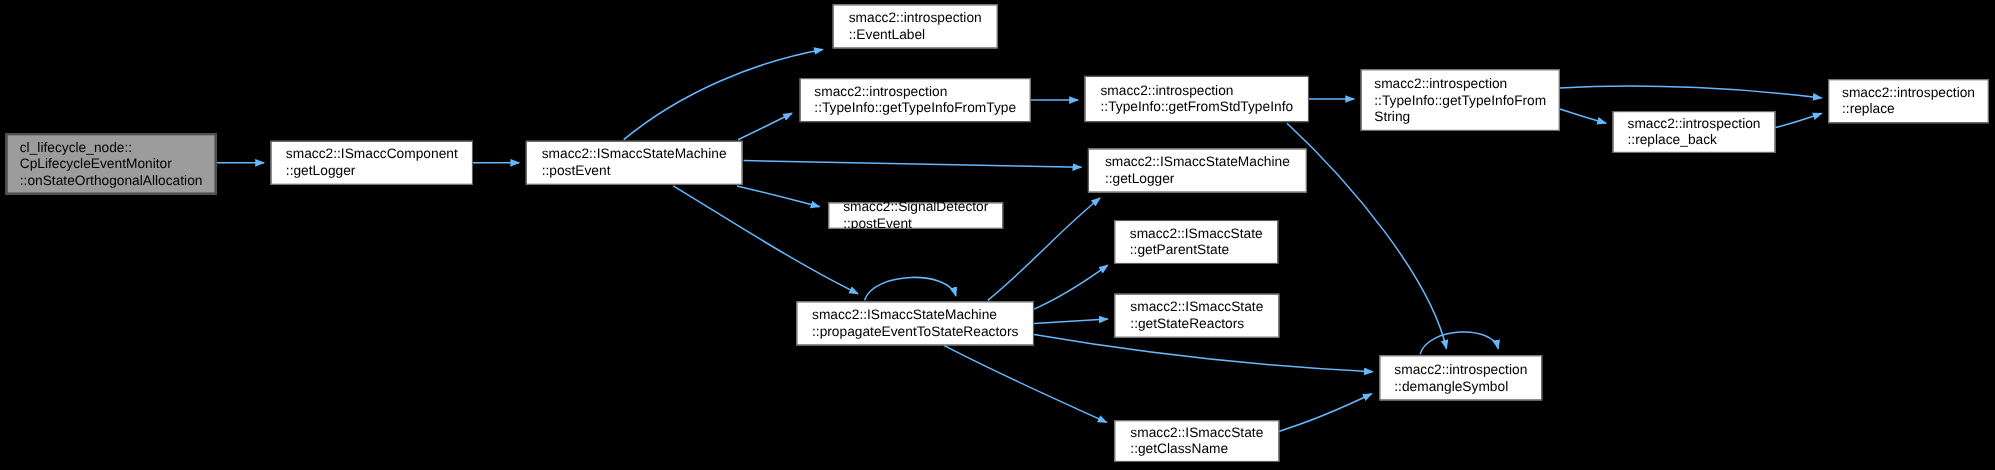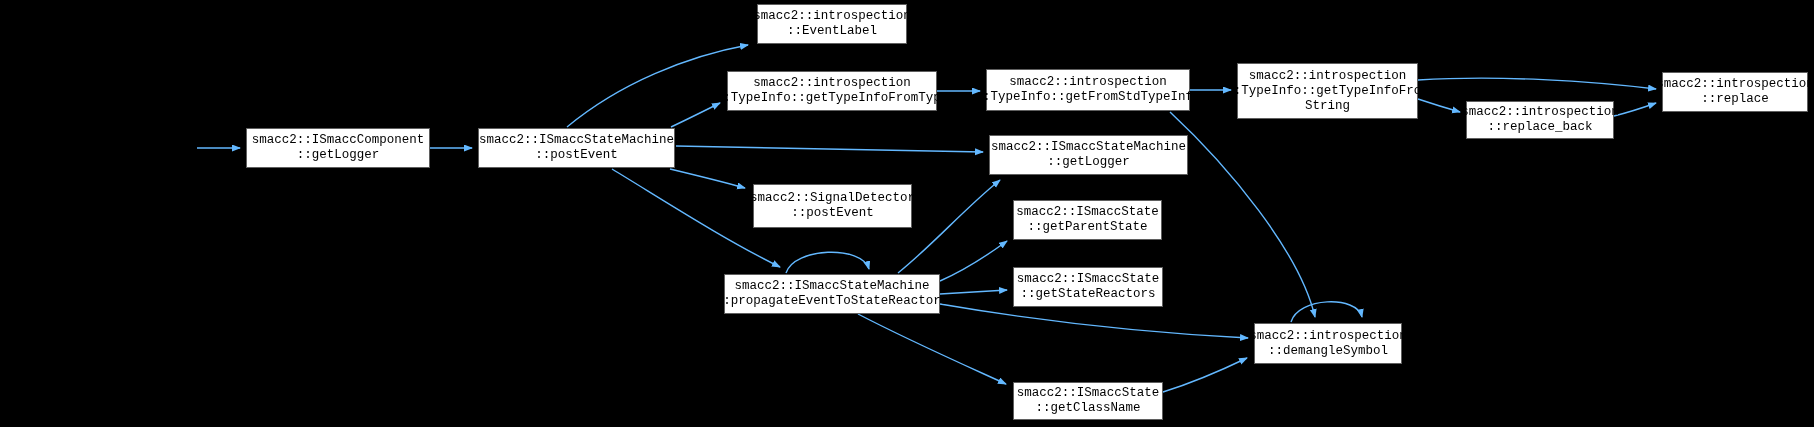--- a/index.html
+++ b/index.html
@@ -26,30 +26,29 @@
   }
   .arrowhead {
     fill: var(--edge, #63b8ff);
   }
   .node {
     position: absolute;
     z-index: 2;
     display: flex;
     align-items: center;
     justify-content: center;
-    text-align: center;
+    text-align: left;
     white-space: pre-line;
     box-sizing: border-box;
     background: var(--node-fill, #ffffff);
     border: 1.4px solid var(--node-border, #5f5f5f);
     color: var(--text, #000000);
     font-size: 12.5px;
     line-height: 15px;
     cursor: pointer;
-    font-family: Liberation Mono, monospace;
   }
   .node.focus {
     background: var(--focus-fill, #9c9c9c);
     border: 2px solid var(--focus-border, #4c4c4c);
     cursor: default;
   }
 </style>
 </head>
 <body>
 
@@ -77,20 +76,23 @@
     <path class="edge" d="M786,273 C794,247 862,245 869,269" marker-end="url(#arrow)"></path>
     <path class="edge" d="M898,273 C935,243 965,208 1000,180" marker-end="url(#arrow)"></path>
     <path class="edge" d="M940,281 C965,270 985,257 1007,241" marker-end="url(#arrow)"></path>
     <path class="edge" d="M940,294 L1007,290" marker-end="url(#arrow)"></path>
     <path class="edge" d="M940,304 C1045,322 1150,333 1248,338" marker-end="url(#arrow)"></path>
     <path class="edge" d="M858,314 C908,340 960,363 1006,384" marker-end="url(#arrow)"></path>
     <path class="edge" d="M1163,392 C1192,383 1220,371 1247,358" marker-end="url(#arrow)"></path>
     <path class="edge" d="M1291,322 C1298,297 1357,295 1362,317" marker-end="url(#arrow)"></path>
   </svg>
 
+  <div class="node focus" style="left:5px; top:121px; width:192px; height:56px;">cl_lifecycle_node::
+CpLifecycleEventMonitor
+::onStateOrthogonalAllocation</div>
 
   <div class="node" style="left:246px; top:128px; width:184px; height:40px;">smacc2::ISmaccComponent
 ::getLogger</div>
 
   <div class="node" style="left:478px; top:128px; width:197px; height:40px;">smacc2::ISmaccStateMachine
 ::postEvent</div>
 
   <div class="node" style="left:757px; top:4px; width:150px; height:40px;">smacc2::introspection
 ::EventLabel</div>
 
@@ -106,21 +108,21 @@
 
   <div class="node" style="left:989px; top:135px; width:199px; height:40px;">smacc2::ISmaccStateMachine
 ::getLogger</div>
 
   <div class="node" style="left:1466px; top:101px; width:148px; height:38px;">smacc2::introspection
 ::replace_back</div>
 
   <div class="node" style="left:1662px; top:72px; width:146px; height:40px;">smacc2::introspection
 ::replace</div>
 
-  <div class="node" style="left:753px; top:184px; width:159px; height:44px;">smacc2::SignalDetector
+  <div class="node" style="left:753px; top:184px; width:159px; height:24px;">smacc2::SignalDetector
 ::postEvent</div>
 
   <div class="node" style="left:724px; top:274px; width:216px; height:40px;">smacc2::ISmaccStateMachine
 ::propagateEventToStateReactors</div>
 
   <div class="node" style="left:1013px; top:200px; width:149px; height:40px;">smacc2::ISmaccState
 ::getParentState</div>
 
   <div class="node" style="left:1013px; top:267px; width:150px; height:40px;">smacc2::ISmaccState
 ::getStateReactors</div>

